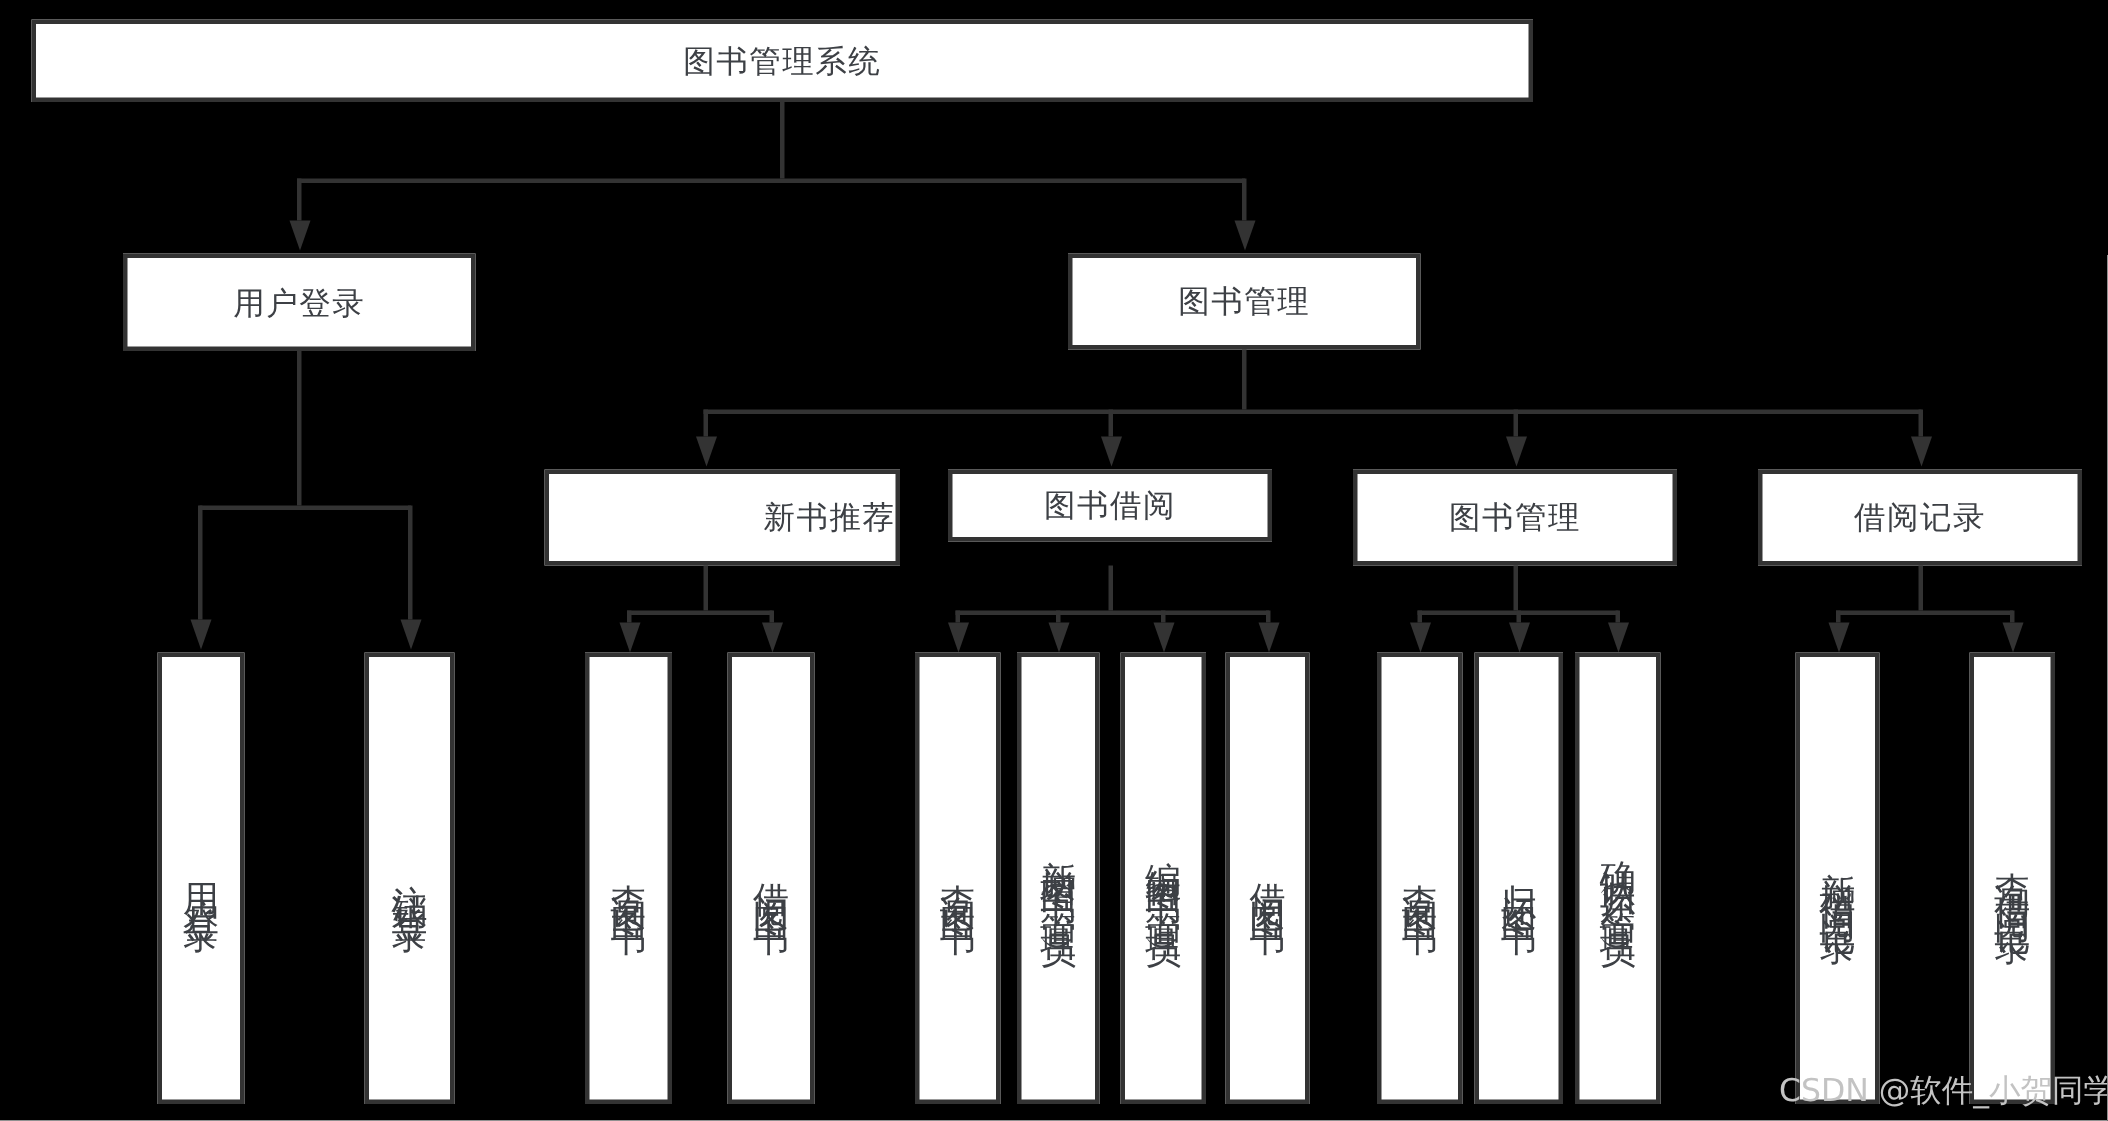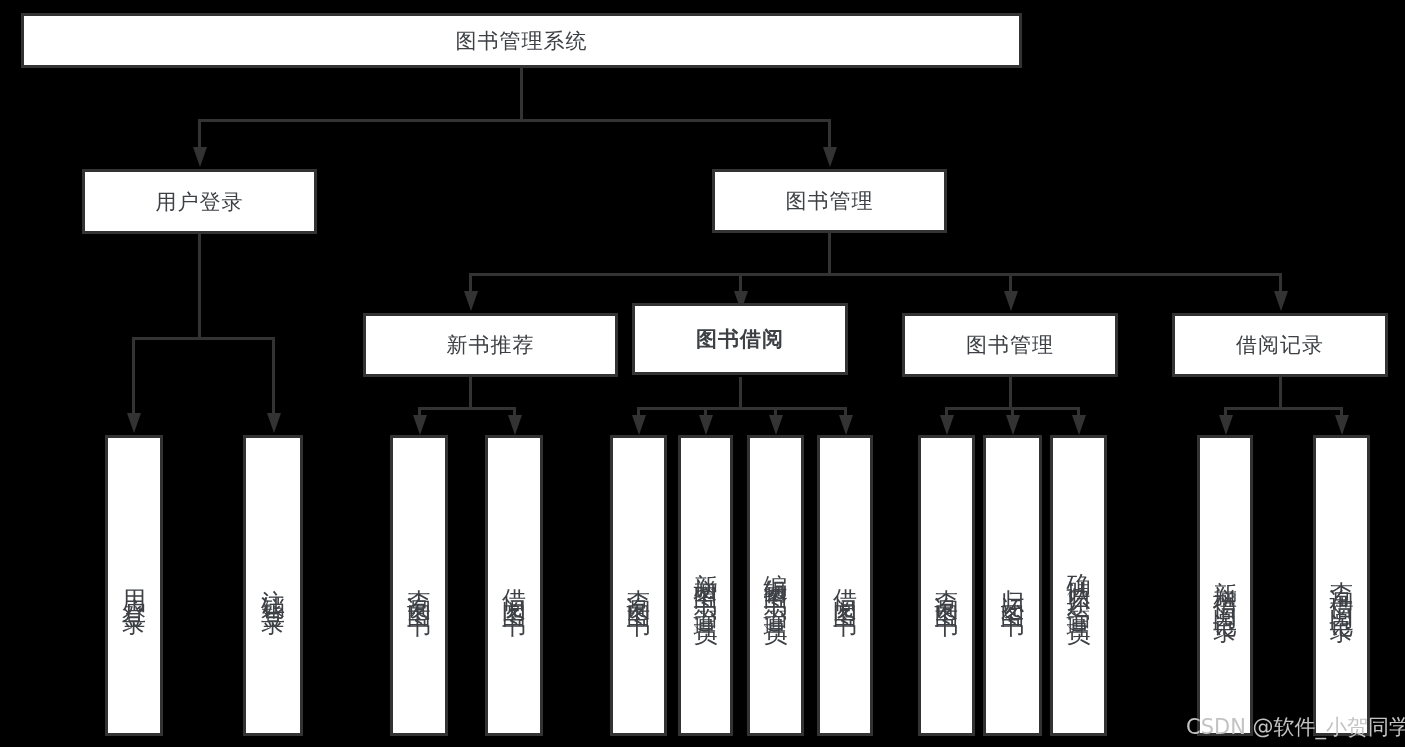--- a/index.html
+++ b/index.html
@@ -81,24 +81,24 @@
   <div class="arrow" style="left:132px;top:337px;height:76px;"></div>
   <div class="arrow" style="left:272px;top:337px;height:76px;"></div>
 
   <div class="vline" style="left:828px;top:233px;height:40px;"></div>
   <div class="hline" style="left:469px;top:273px;width:812px;"></div>
   <div class="arrow" style="left:469px;top:273px;height:18px;"></div>
   <div class="arrow" style="left:739px;top:273px;height:18px;"></div>
   <div class="arrow" style="left:1009px;top:273px;height:18px;"></div>
   <div class="arrow" style="left:1279px;top:273px;height:18px;"></div>
 
-  <div class="node" style="left:363px;top:313px;width:255px;height:64px;">
+  <div class="node" style="left:363px;top:313px;width:237px;height:64px;justify-content:flex-end;">
     <span>新书推荐</span>
   </div>
-  <div class="node" style="left:632px;top:303px;width:216px;height:72px;font-weight:bold;">
+  <div class="node" style="left:632px;top:313px;width:216px;height:48px;">
     <span>图书借阅</span>
   </div>
   <div class="node" style="left:902px;top:313px;width:216px;height:64px;">
     <span>图书管理</span>
   </div>
   <div class="node" style="left:1172px;top:313px;width:216px;height:64px;">
     <span>借阅记录</span>
   </div>
 
   <div class="vline" style="left:469px;top:377px;height:30px;"></div>

